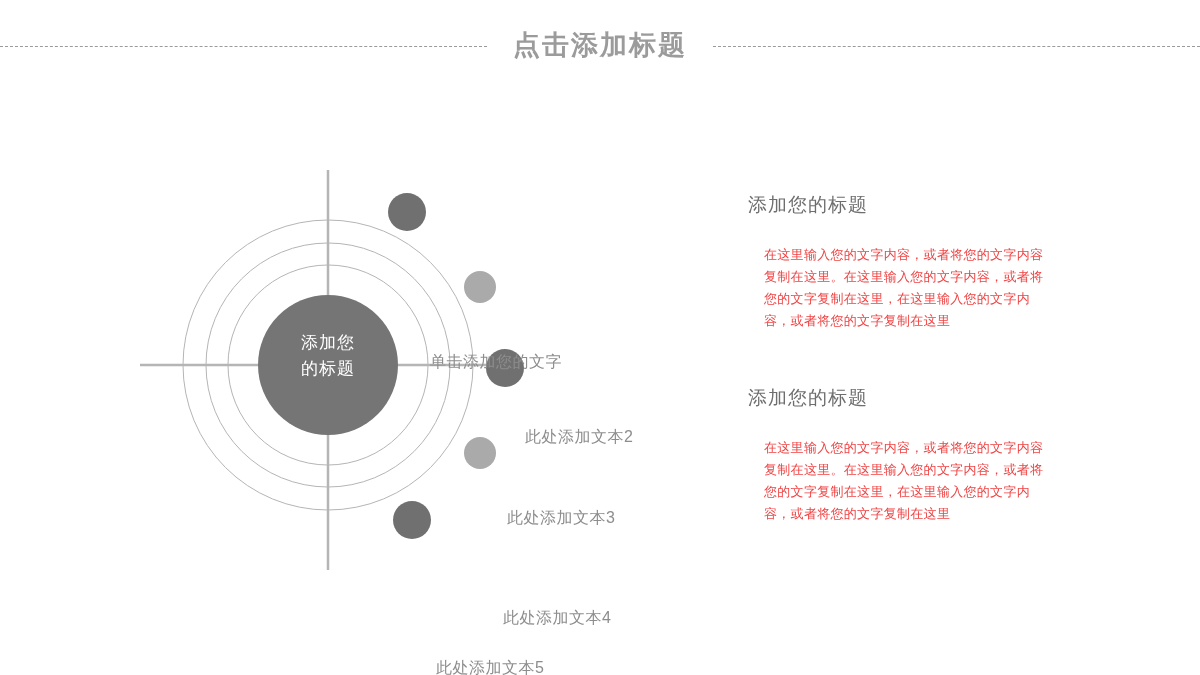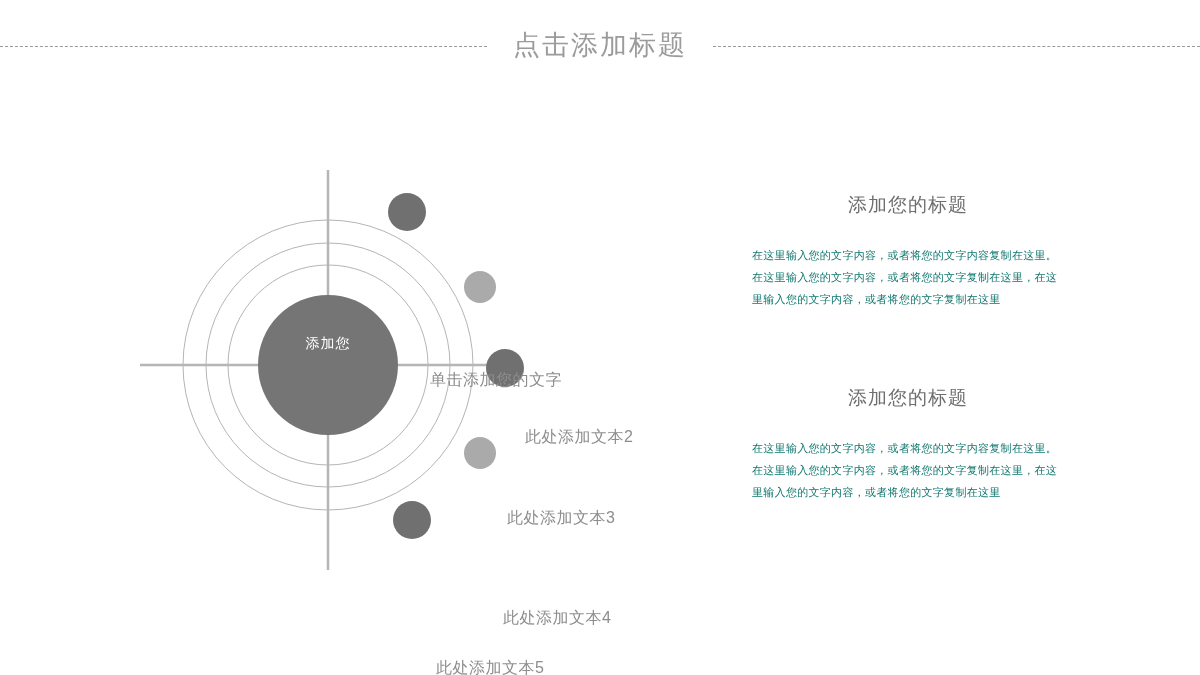--- a/index.html
+++ b/index.html
@@ -41,77 +41,76 @@
     margin-top: 2px;
   }
   .header .rule.left  { margin-right: 26px; }
   .header .rule.right { margin-left: 26px; }
   .header-title {
     flex: 0 0 auto;
     font-size: 27px;
     letter-spacing: 2px;
     color: #9b9b9b;
     white-space: nowrap;
-    font-weight: 400;
+    font-weight: 700;
   }
 
   
   .diagram {
     position: absolute;
     left: 120px;
     top: 150px;
     width: 560px;
     height: 440px;
   }
   .diagram svg { display: block; }
 
   .diagram .label {
     position: absolute;
     font-size: 16px;
     color: #8d8d8d;
     white-space: nowrap;
     letter-spacing: 0.5px;
   }
-  .label-1 { left: 310px; top: 220px; }
+  .label-1 { left: 310px; top: 202px; }
   .label-2 { left: 405px; top: 277px; }
   .label-3 { left: 387px; top: 358px; }
   .label-4 { left: 383px; top: 458px; }
   .label-5 { left: 316px; top: 508px; }
 
   .center-text {
     position: absolute;
     left: 138px;
     top: 180px;
     width: 140px;
     text-align: center;
     color: #ffffff;
-    font-size: 14px;
+    font-size: 17px;
     line-height: 26px;
     letter-spacing: 1px;
     pointer-events: none;
   }
 
   
   .copy-block { position: absolute; width: 320px; }
   .copy-block.b1 { left: 748px; top: 192px; }
   .copy-block.b2 { left: 748px; top: 385px; }
 
   .copy-heading {
     font-size: 19px;
     color: #6e6e6e;
     letter-spacing: 1px;
     margin: 0 0 26px 0;
     font-weight: 400;
-    text-align: center;
   }
   .copy-body {
-    font-size: 11px;
+    font-size: 13px;
     line-height: 22px;
-    color: #0f766e;
-    margin: 4px;
+    color: #ef4444;
+    margin: 16px;
     letter-spacing: 0.3px;
   }
 </style>
 </head>
 <body>
 
 <div id="slide">
 
   <div class="header">
     <div class="rule left"></div>
@@ -133,20 +132,21 @@
 
       <circle cx="287" cy="62" r="19" fill="#707070"></circle>
       <circle cx="360" cy="137" r="16" fill="#aaaaaa"></circle>
       <circle cx="385" cy="218" r="19" fill="#707070"></circle>
       <circle cx="360" cy="303" r="16" fill="#aaaaaa"></circle>
       <circle cx="292" cy="370" r="19" fill="#707070"></circle>
     </svg>
 
     <div class="center-text">
       <div>添加您</div>
+      <div>的标题</div>
     </div>
 
     <div class="label label-1">单击添加您的文字</div>
     <div class="label label-2">此处添加文本2</div>
     <div class="label label-3">此处添加文本3</div>
     <div class="label label-4">此处添加文本4</div>
     <div class="label label-5">此处添加文本5</div>
   </div>
 
   <div class="copy-block b1">

